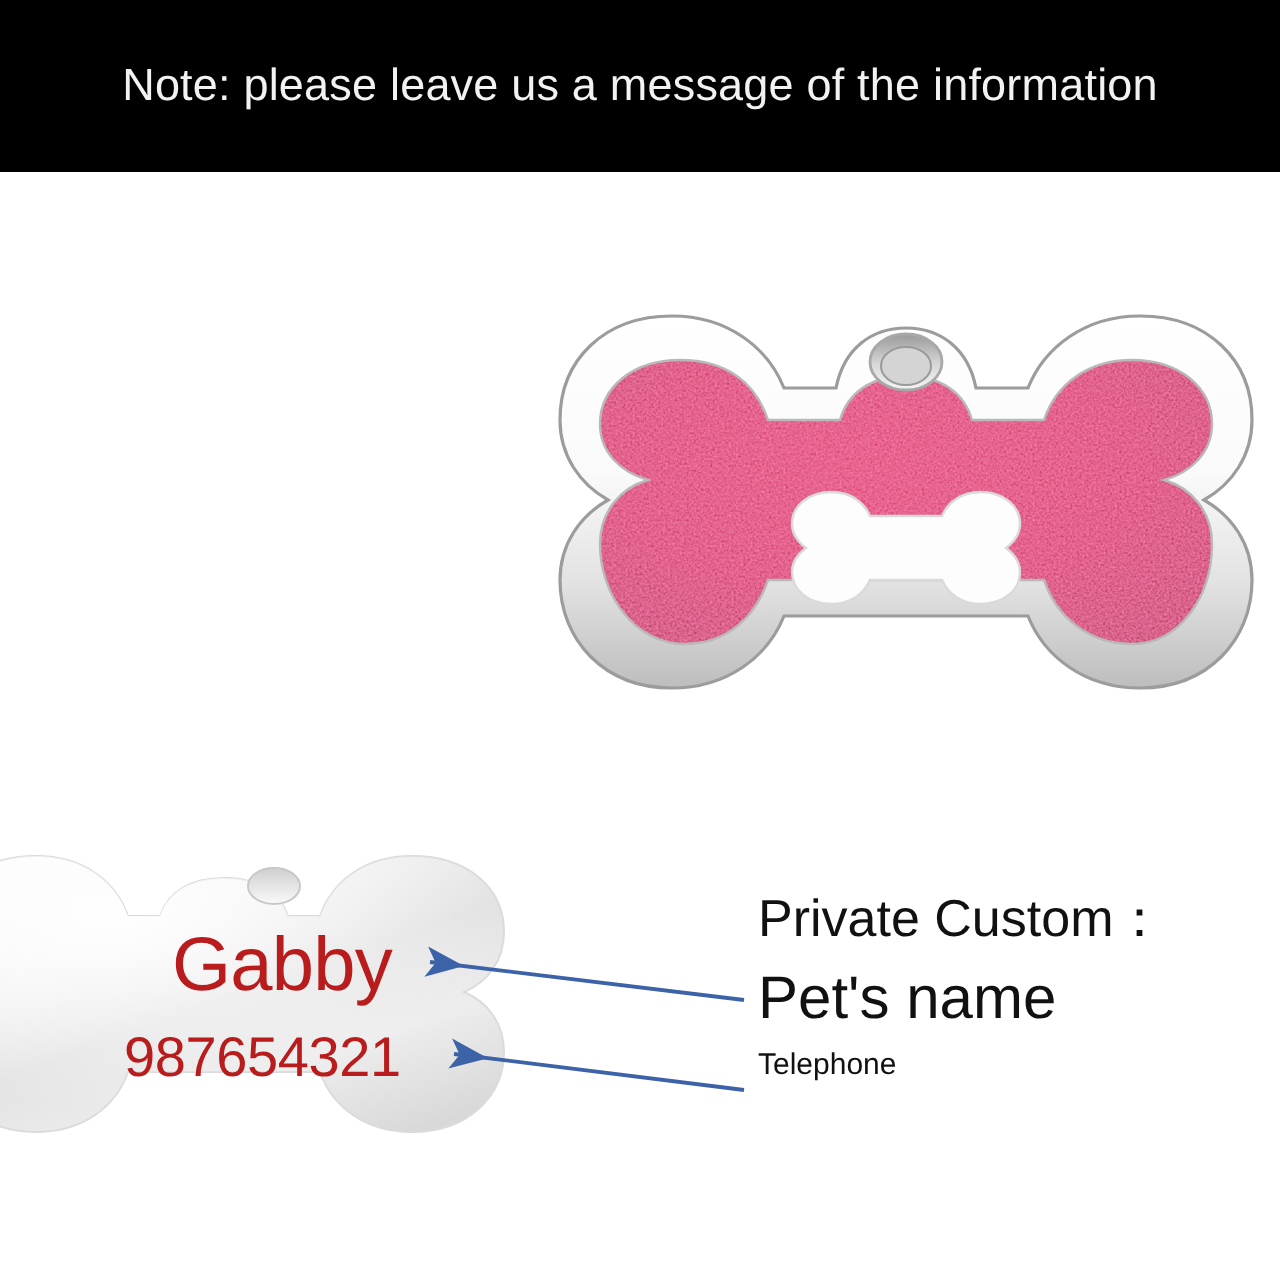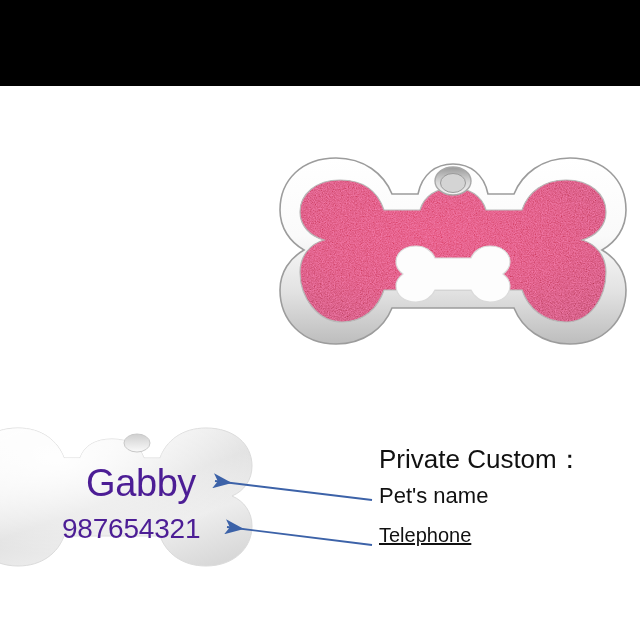--- a/index.html
+++ b/index.html
@@ -55,21 +55,21 @@
   #silver-tag {
     left: -34px;
     top: 422px;
     width: 292px;
     height: 158px;
   }
 
   
   .engraved {
     position: absolute;
-    color: #4c1d95;
+    color: #b91c1c;
     white-space: nowrap;
   }
   #engraved-name {
     left: 86px;
     top: 462px;
     font-size: 38px;
     letter-spacing: -0.4px;
   }
   #engraved-phone {
     left: 62px;
@@ -86,43 +86,43 @@
   }
   #anno-title {
     left: 379px;
     top: 442px;
     font-size: 26px;
     font-weight: normal;
   }
   #anno-pet-name {
     left: 379px;
     top: 483px;
-    font-size: 22px;
+    font-size: 30px;
   }
   #anno-telephone {
     left: 379px;
     top: 524px;
-    font-size: 20px;
-    text-decoration: underline;
+    font-size: 15px;
   }
 
   
   #arrows {
     position: absolute;
     left: 0;
     top: 0;
     width: 640px;
     height: 640px;
     pointer-events: none;
   }
 </style>
 </head>
 <body>
 
 <div id="note-banner">
+  <div class="note-line">Note: please leave us a message of the information</div>
 </div>
 
 <div class="tag-wrap" id="red-tag">
   <svg width="362" height="232" viewBox="0 0 362 232" xmlns="http://www.w3.org/2000/svg">
     <defs>
 
       <filter id="glitterTex" x="0" y="0" width="100%" height="100%">
         <feTurbulence type="fractalNoise" baseFrequency="0.85" numOctaves="4" seed="7" result="noise"></feTurbulence>
         <feColorMatrix in="noise" type="matrix" values="0 0 0 0 0.93
                   0 0 0 0 0.22

